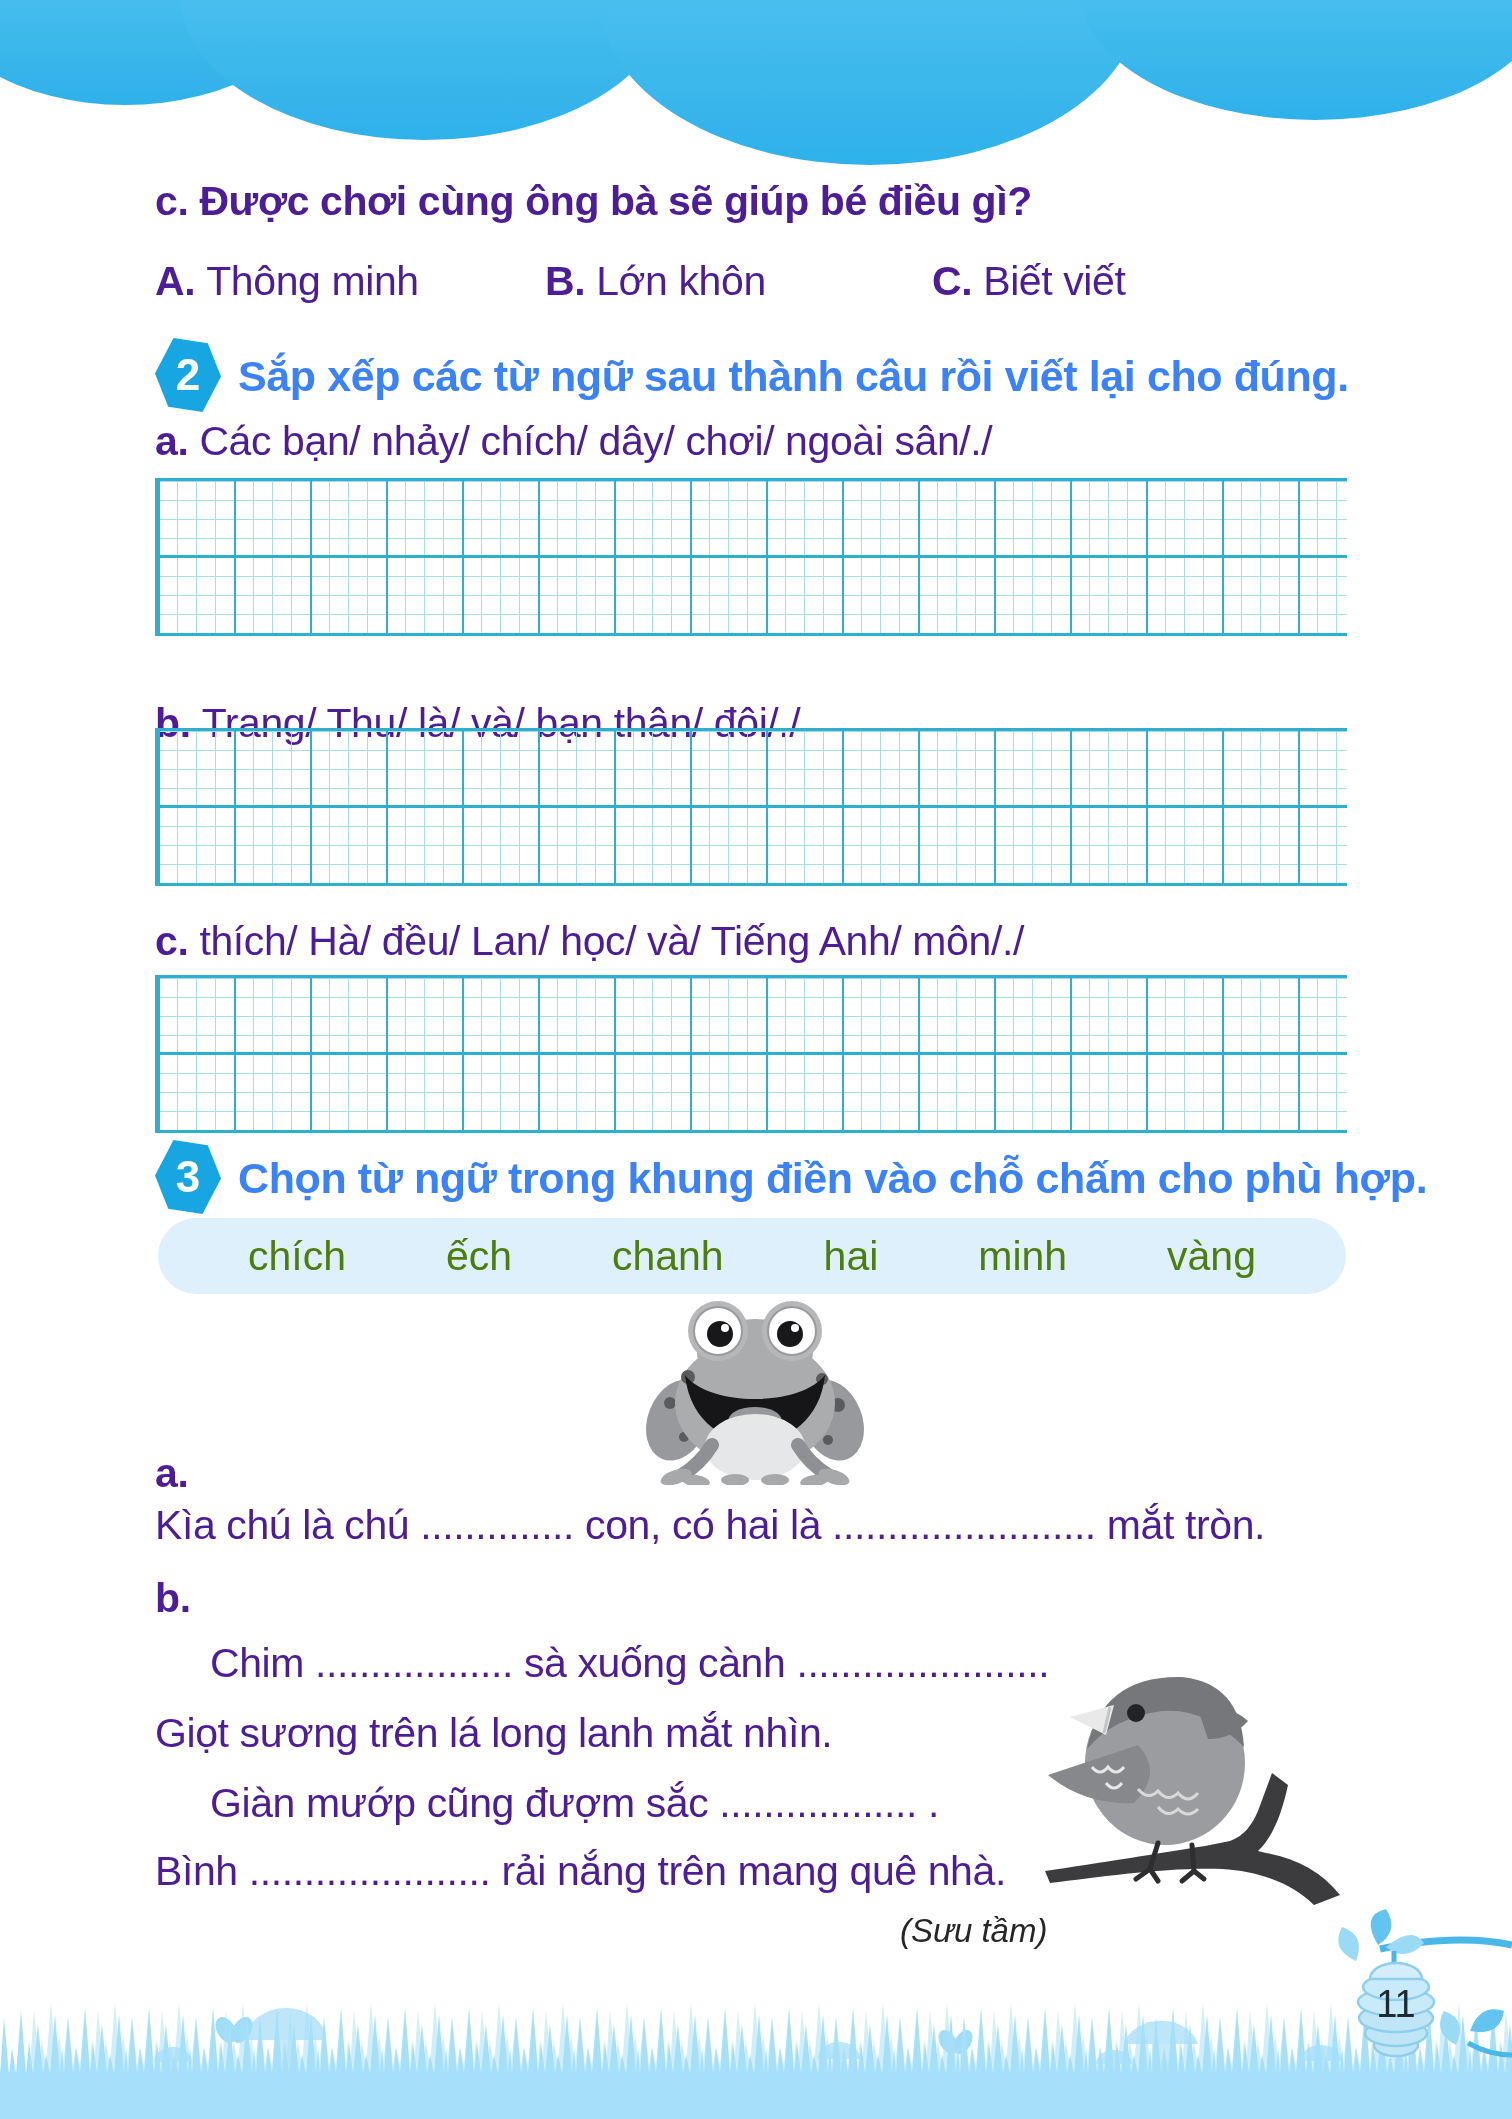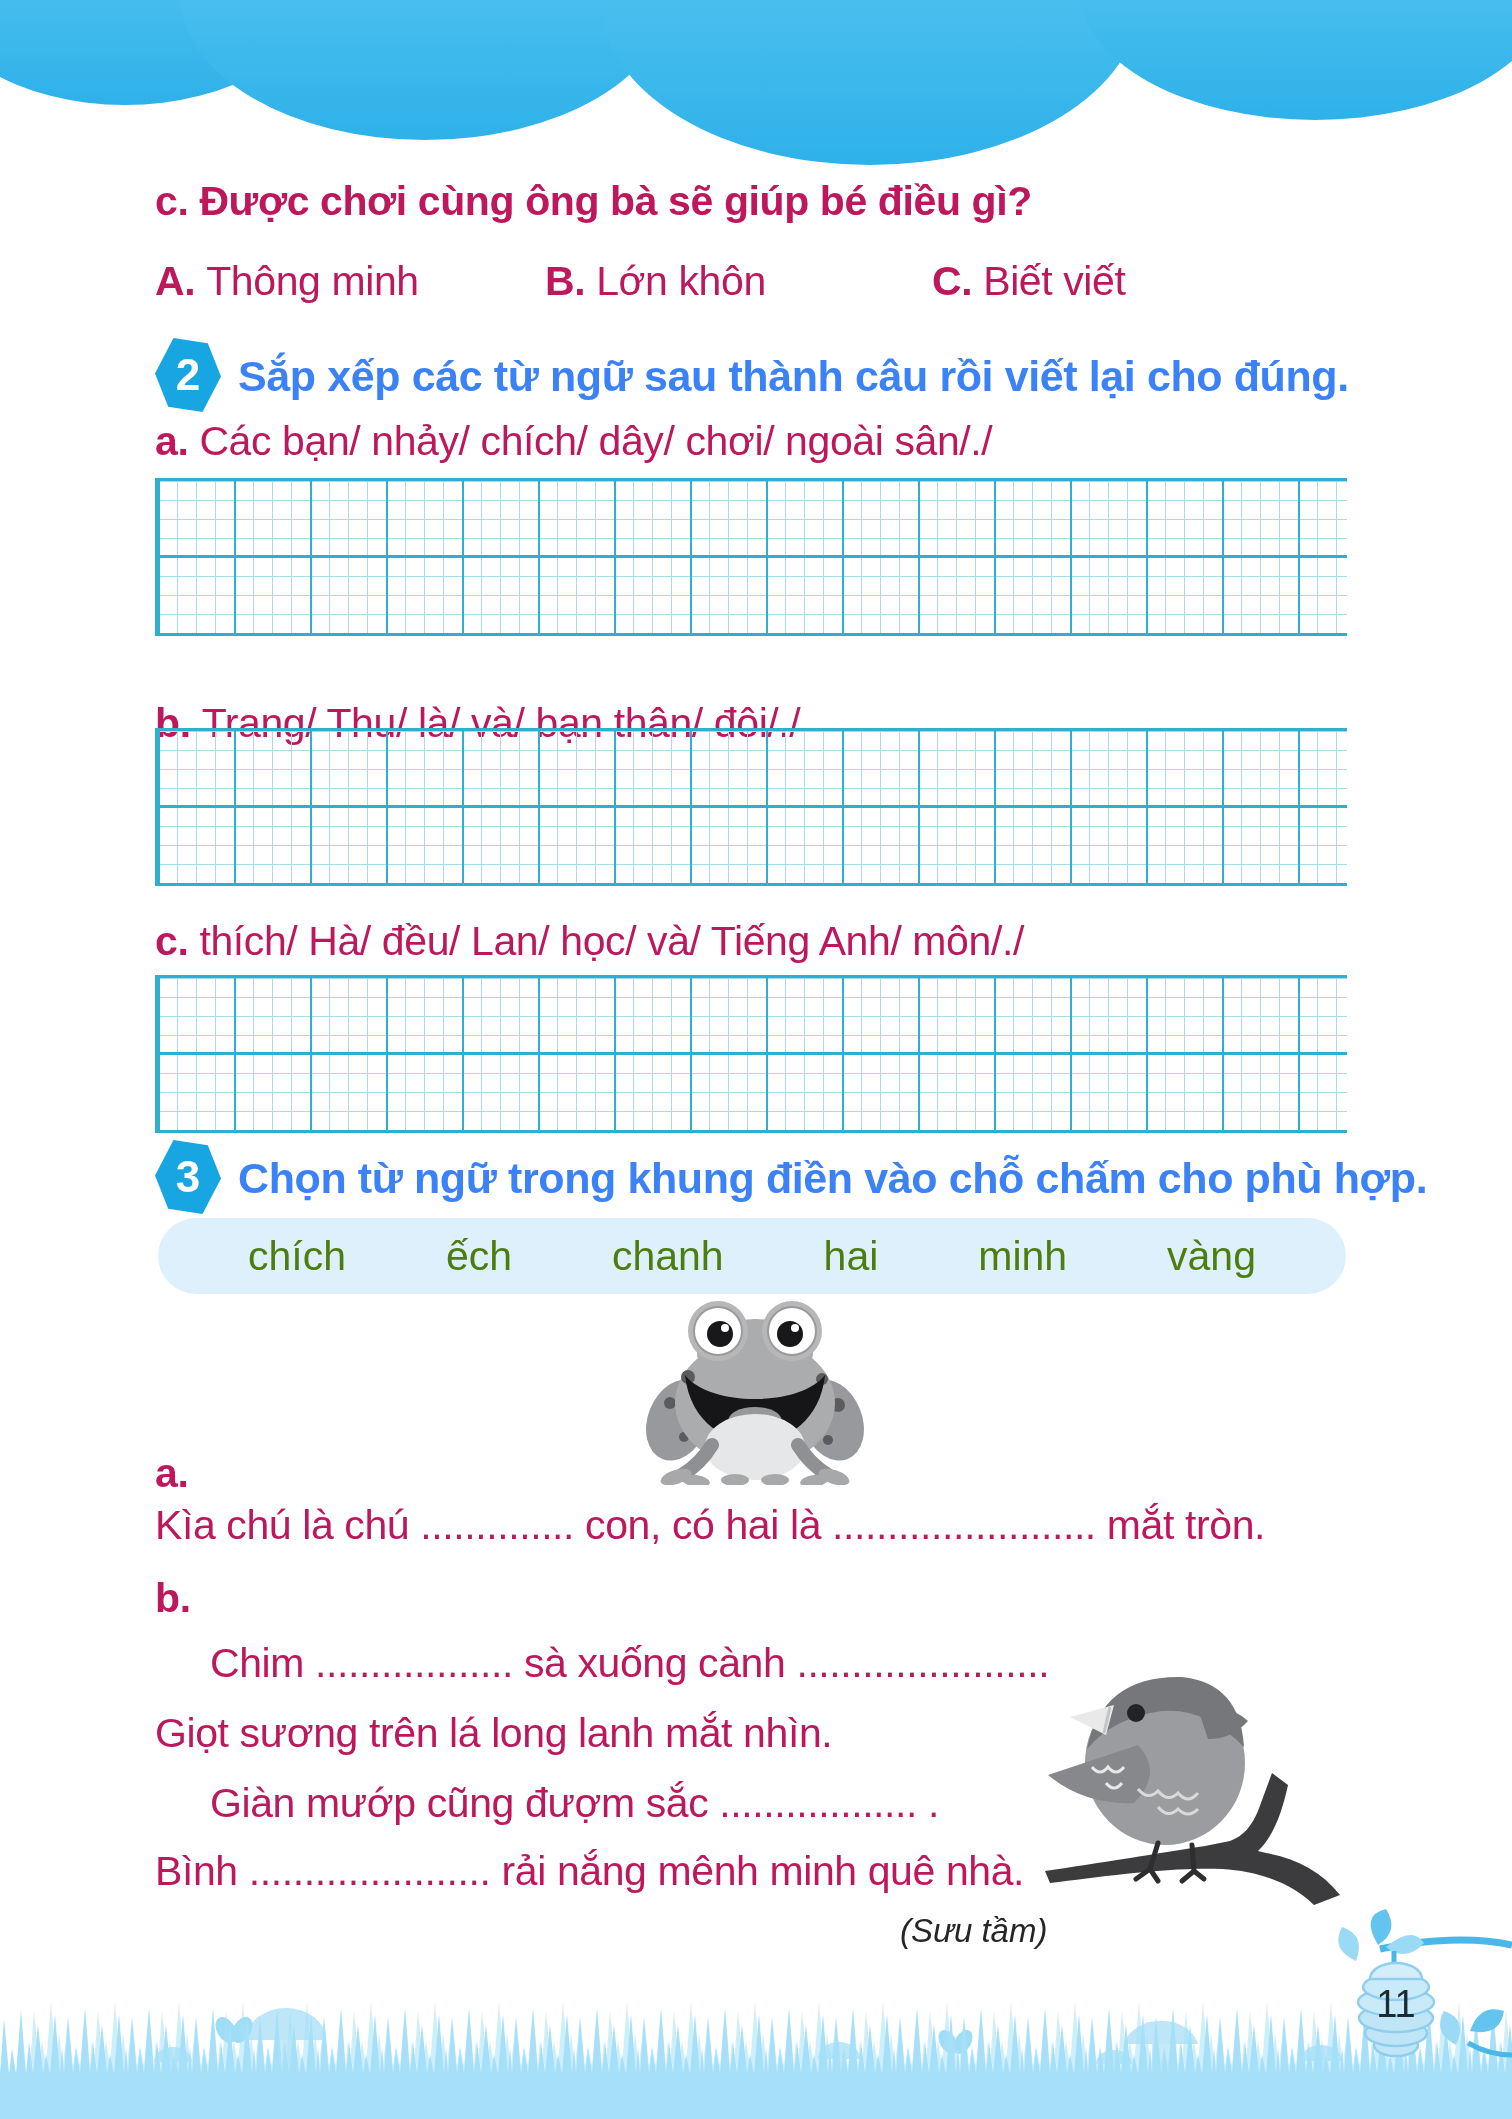--- a/index.html
+++ b/index.html
@@ -5,21 +5,21 @@
   html,body{margin:0;padding:0;background:#fff;}
   .page{position:relative;width:1512px;height:2119px;background:#fff;overflow:hidden;
         font-family:"Liberation Sans",sans-serif;color:#262626;}
   
   .cloud{position:absolute;border-radius:50%;background:linear-gradient(180deg,#63CBF3 0%,#2EB1E9 100%);}
   .c1{left:-70px;top:-135px;width:390px;height:240px;}
   .c2{left:180px;top:-150px;width:490px;height:290px;}
   .c3{left:600px;top:-165px;width:540px;height:330px;}
   .c4{left:1080px;top:-140px;width:470px;height:260px;}
   
-  .t{position:absolute;font-size:41px;letter-spacing:-0.4px;white-space:nowrap;color:#be185d;text-align:right;}
+  .t{position:absolute;font-size:41px;letter-spacing:-0.4px;white-space:nowrap;color:#4c1d95;text-align:right;}
   .bold{font-weight:bold;}
   .qtext{font-weight:bold;}
   .title{position:absolute;font-size:43px;font-weight:bold;color:#3b82f6;letter-spacing:-0.4px;white-space:nowrap;}
   .badge{position:absolute;width:66px;height:74px;background:#17A6E2;
          clip-path:polygon(28% 0,80% 7%,100% 52%,72% 100%,20% 93%,0 48%);
          display:flex;align-items:center;justify-content:center;
          color:#fff;font-size:44px;font-weight:bold;}
   
   .grid{position:absolute;left:155px;width:1192px;height:158px;
         border:3px solid #2FAFCF;border-right:none;box-sizing:border-box;
@@ -133,21 +133,21 @@
       <ellipse cx="135" cy="185" rx="14" ry="6" fill="#A7A8AA"></ellipse>
   </svg>
 
   <div class="t bold" style="left:155px;top:1450px;">a.</div>
   <div class="t" style="left:155px;top:1502px;">Kìa chú là chú .............. con, có hai là ........................ mắt tròn.</div>
 
   <div class="t bold" style="left:155px;top:1575px;">b.</div>
   <div class="t" style="left:210px;top:1640px;">Chim .................. sà xuống cành .......................</div>
   <div class="t" style="left:155px;top:1710px;">Giọt sương trên lá long lanh mắt nhìn.</div>
   <div class="t" style="left:210px;top:1780px;">Giàn mướp cũng đượm sắc .................. .</div>
-  <div class="t" style="left:155px;top:1848px;">Bình ...................... rải nắng mênh minh quê nhà.</div>
+  <div class="t" style="left:155px;top:1848px;">Bình ...................... rải nắng trên mang quê nhà.</div>
   <div class="attrib" style="left:900px;top:1912px;">(Sưu tầm)</div>
 
   <svg style="left:1040px;top:1655px;" width="320" height="260" viewBox="0 0 320 260">
     <path d="M5,216 C60,208 120,198 165,191 L190,186 C204,181 212,170 218,156 L232,118 L248,130 C242,158 233,182 218,196 L226,198 C256,203 282,217 300,240 L274,250 C252,228 218,216 182,214 C128,212 60,222 10,228 Z" fill="#3C3C3E"></path>
     <ellipse cx="125" cy="108" rx="80" ry="82" fill="#9B9C9F"></ellipse>
     <path d="M47,94 Q62,20 142,22 Q200,28 204,92 Q165,52 122,56 Q74,62 47,94 Z" fill="#76777A"></path>
     <path d="M160,60 Q190,48 208,66 Q192,84 168,84 Z" fill="#76777A"></path>
     <polygon points="30,62 74,50 66,80" fill="#E9E9EA"></polygon>
     <line x1="70" y1="52" x2="64" y2="78" stroke="#C4C4C6" stroke-width="3"></line>
     <circle cx="96" cy="58" r="9" fill="#232325"></circle>

